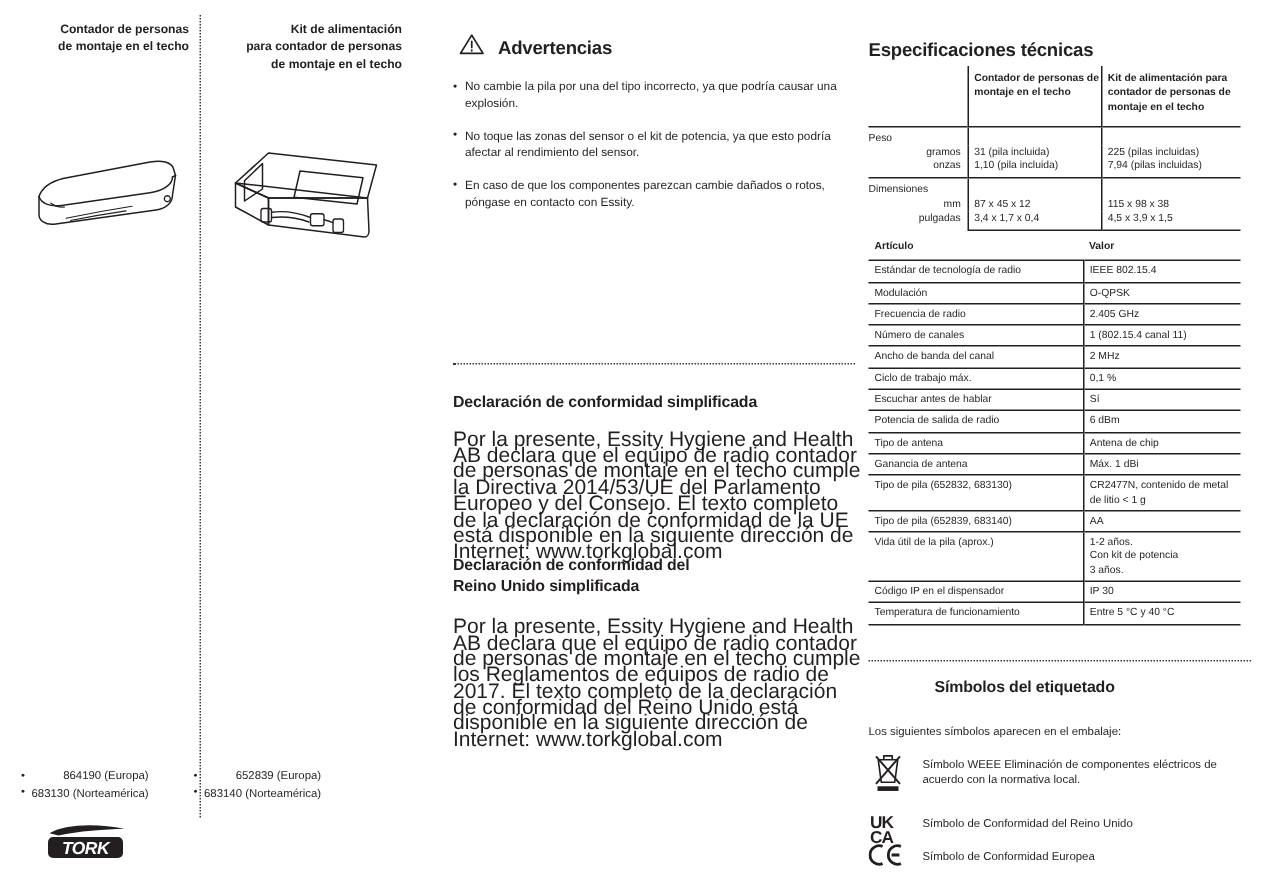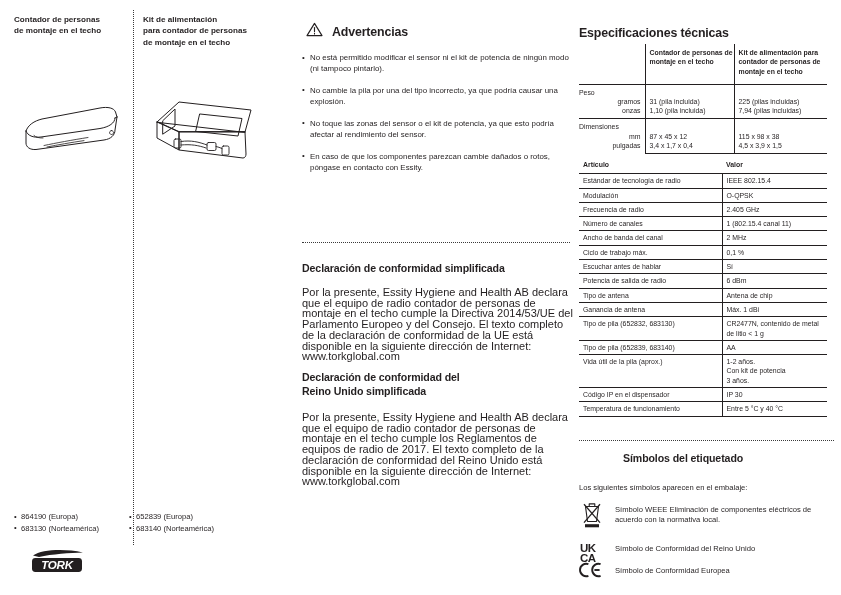--- a/index.html
+++ b/index.html
@@ -6,21 +6,21 @@
   html, body {
     width: 841px; height: 595px;
     background: #ffffff;
     font-family: "Liberation Sans", sans-serif;
     color: #231f20;
     overflow: hidden;
   }
   .page { position: relative; width: 841px; height: 595px; }
 
   
-  .col-products { position: absolute; left: 0; top: 0; width: 283px; height: 595px; }
+  .col-products { position: absolute; left: 0; top: 0; width: 283px; height: 595px; text-align: right; }
   .vdivider {
     position: absolute; left: 133px; top: 10px; width: 0; height: 535px;
     border-left: 1.4px dotted #3a3a3a;
   }
   .prod {
     position: absolute; top: 14px;
   }
   .prod.p1 { left: 14px; width: 112px; }
   .prod.p2 { left: 143px; width: 125px; }
   .prod-title {
@@ -60,21 +60,21 @@
     position: absolute; left: 10px; width: 268px; height: 0;
     border-top: 1.4px dotted #3a3a3a;
   }
 
   .decl-title {
     position: absolute; left: 10px;
     font-size: 10.6px; font-weight: bold; line-height: 13.6px; letter-spacing: -0.1px;
   }
   .decl-body {
     position: absolute; left: 10px; width: 272px;
-    font-size: 11px; line-height: 10.7px;
+    font-size: 14px; line-height: 10.7px;
   }
 
   
   .col-right { position: absolute; left: 576px; top: 0; width: 265px; height: 595px; }
   .spec-head {
     position: absolute; left: 3px; top: 26px;
     font-size: 12.4px; font-weight: bold; letter-spacing: -0.15px;
   }
 
   table { border-collapse: collapse; }
@@ -201,21 +201,20 @@
         <svg width="17" height="15" viewBox="0 0 17 15" fill="none" stroke="#231f20" stroke-width="1.15" stroke-linejoin="round">
           <path d="M8.5 1.4 L16 13.6 L1 13.6 Z"></path>
           <path d="M8.5 5.6 L8.5 9.6" stroke-linecap="round"></path>
           <path d="M8.5 11.4 L8.5 11.9" stroke-linecap="round"></path>
         </svg>
       </span>
       <h2>Advertencias</h2>
     </div>
 
     <ul class="warn-list">
-      <li>No está permitido modificar el sensor ni el kit de potencia de ningún modo (ni tampoco pintarlo).</li>
       <li>No cambie la pila por una del tipo incorrecto, ya que podría causar una explosión.</li>
       <li>No toque las zonas del sensor o el kit de potencia, ya que esto podría afectar al rendimiento del sensor.</li>
       <li>En caso de que los componentes parezcan cambie dañados o rotos, póngase en contacto con Essity.</li>
     </ul>
 
     <div class="hdots" style="top: 242px;"></div>
 
     <div class="decl-title" style="top: 262px;" style2="">Declaración de conformidad simplificada</div>
     <div class="decl-body" style="top: 287px;">Por la presente, Essity Hygiene and Health AB declara que el equipo de radio contador de personas de montaje en el techo cumple la Directiva 2014/53/UE del Parlamento Europeo y del Consejo. El texto completo de la declaración de conformidad de la UE está disponible en la siguiente dirección de Internet: www.torkglobal.com</div>
 

